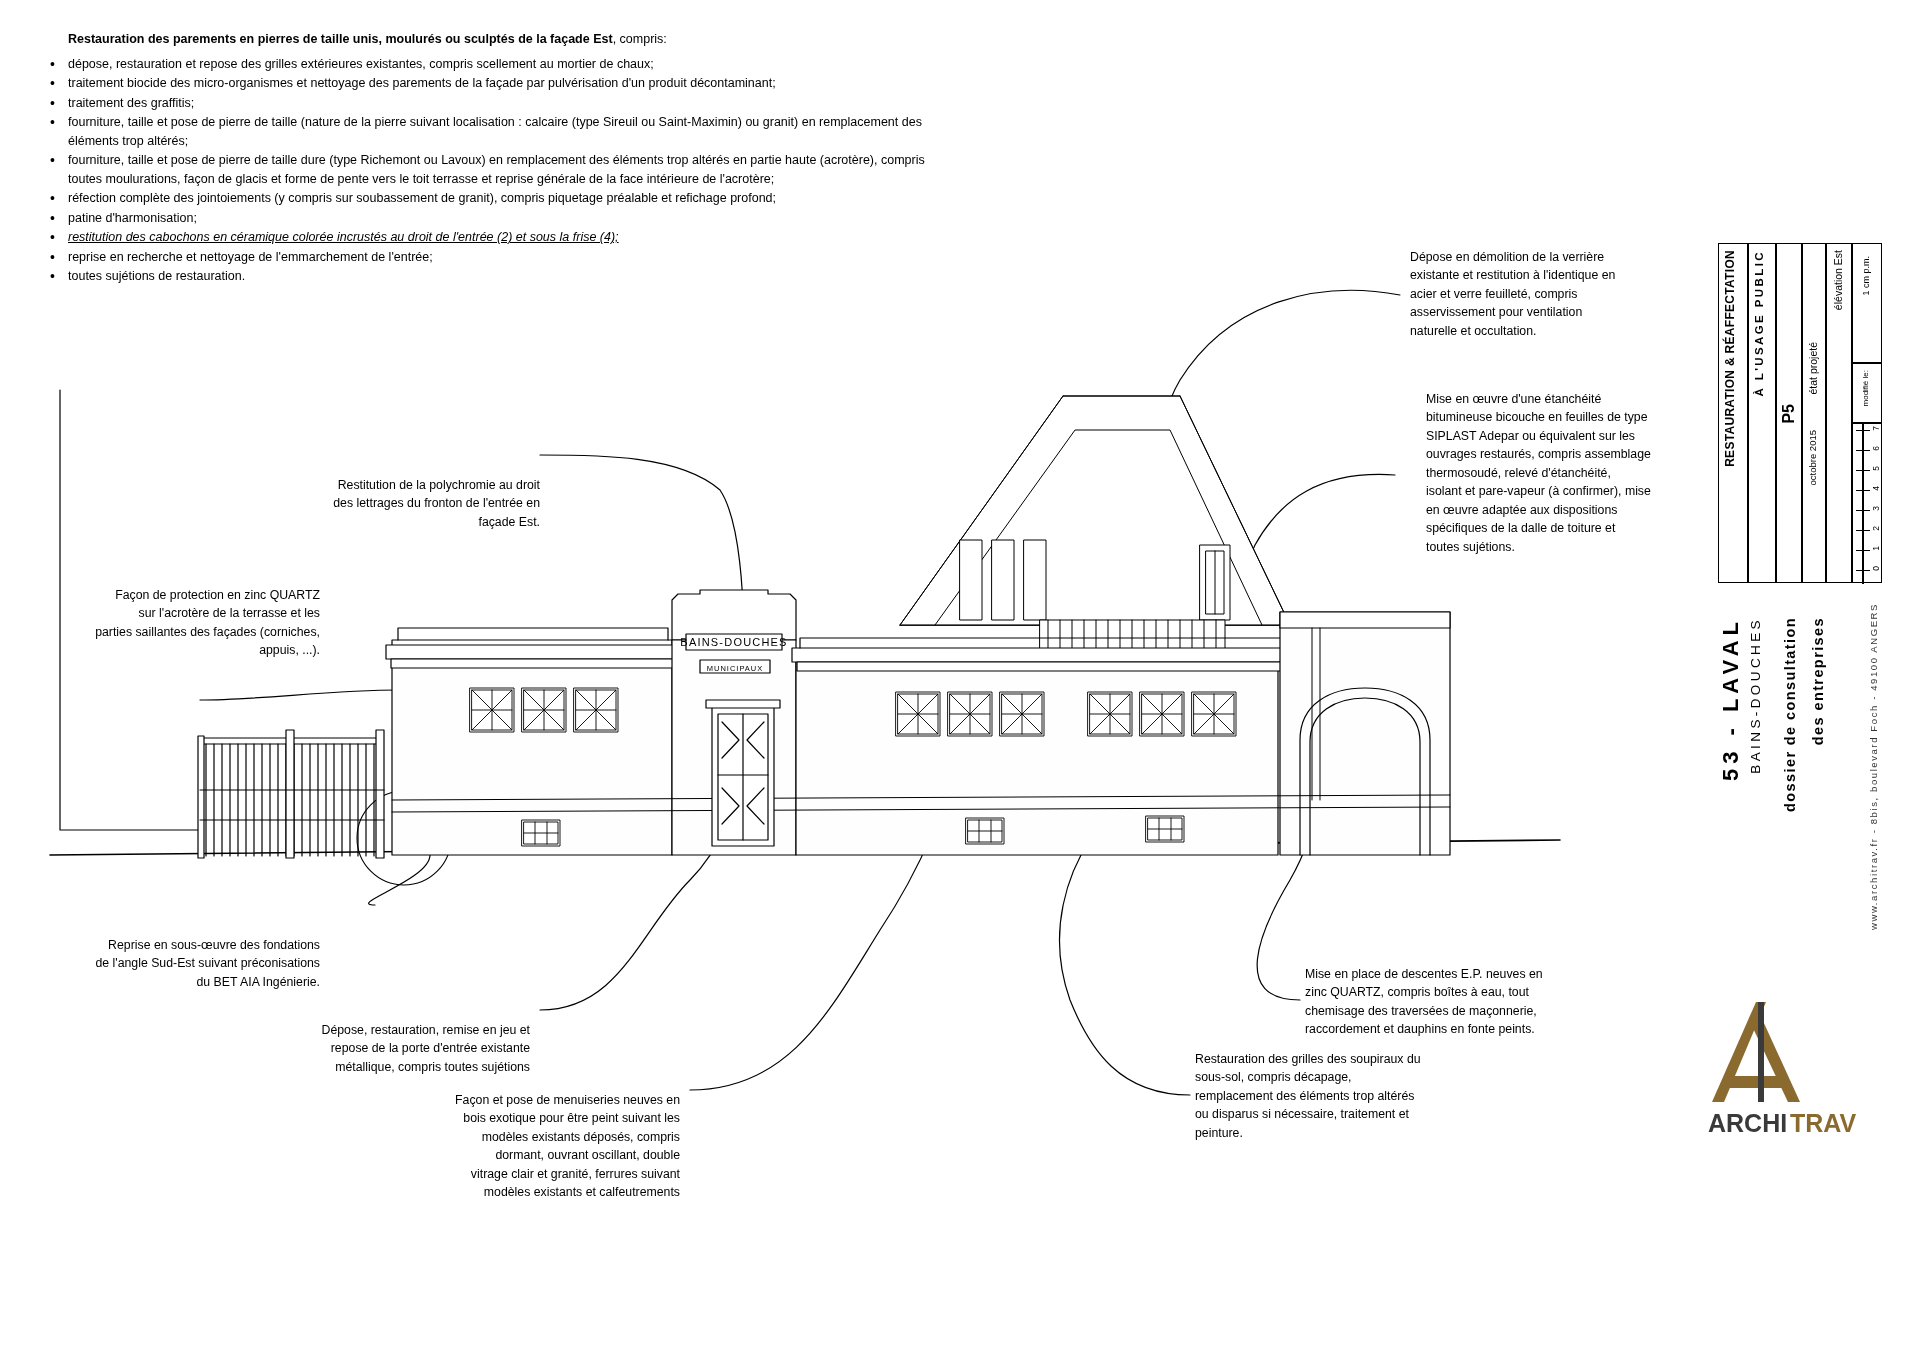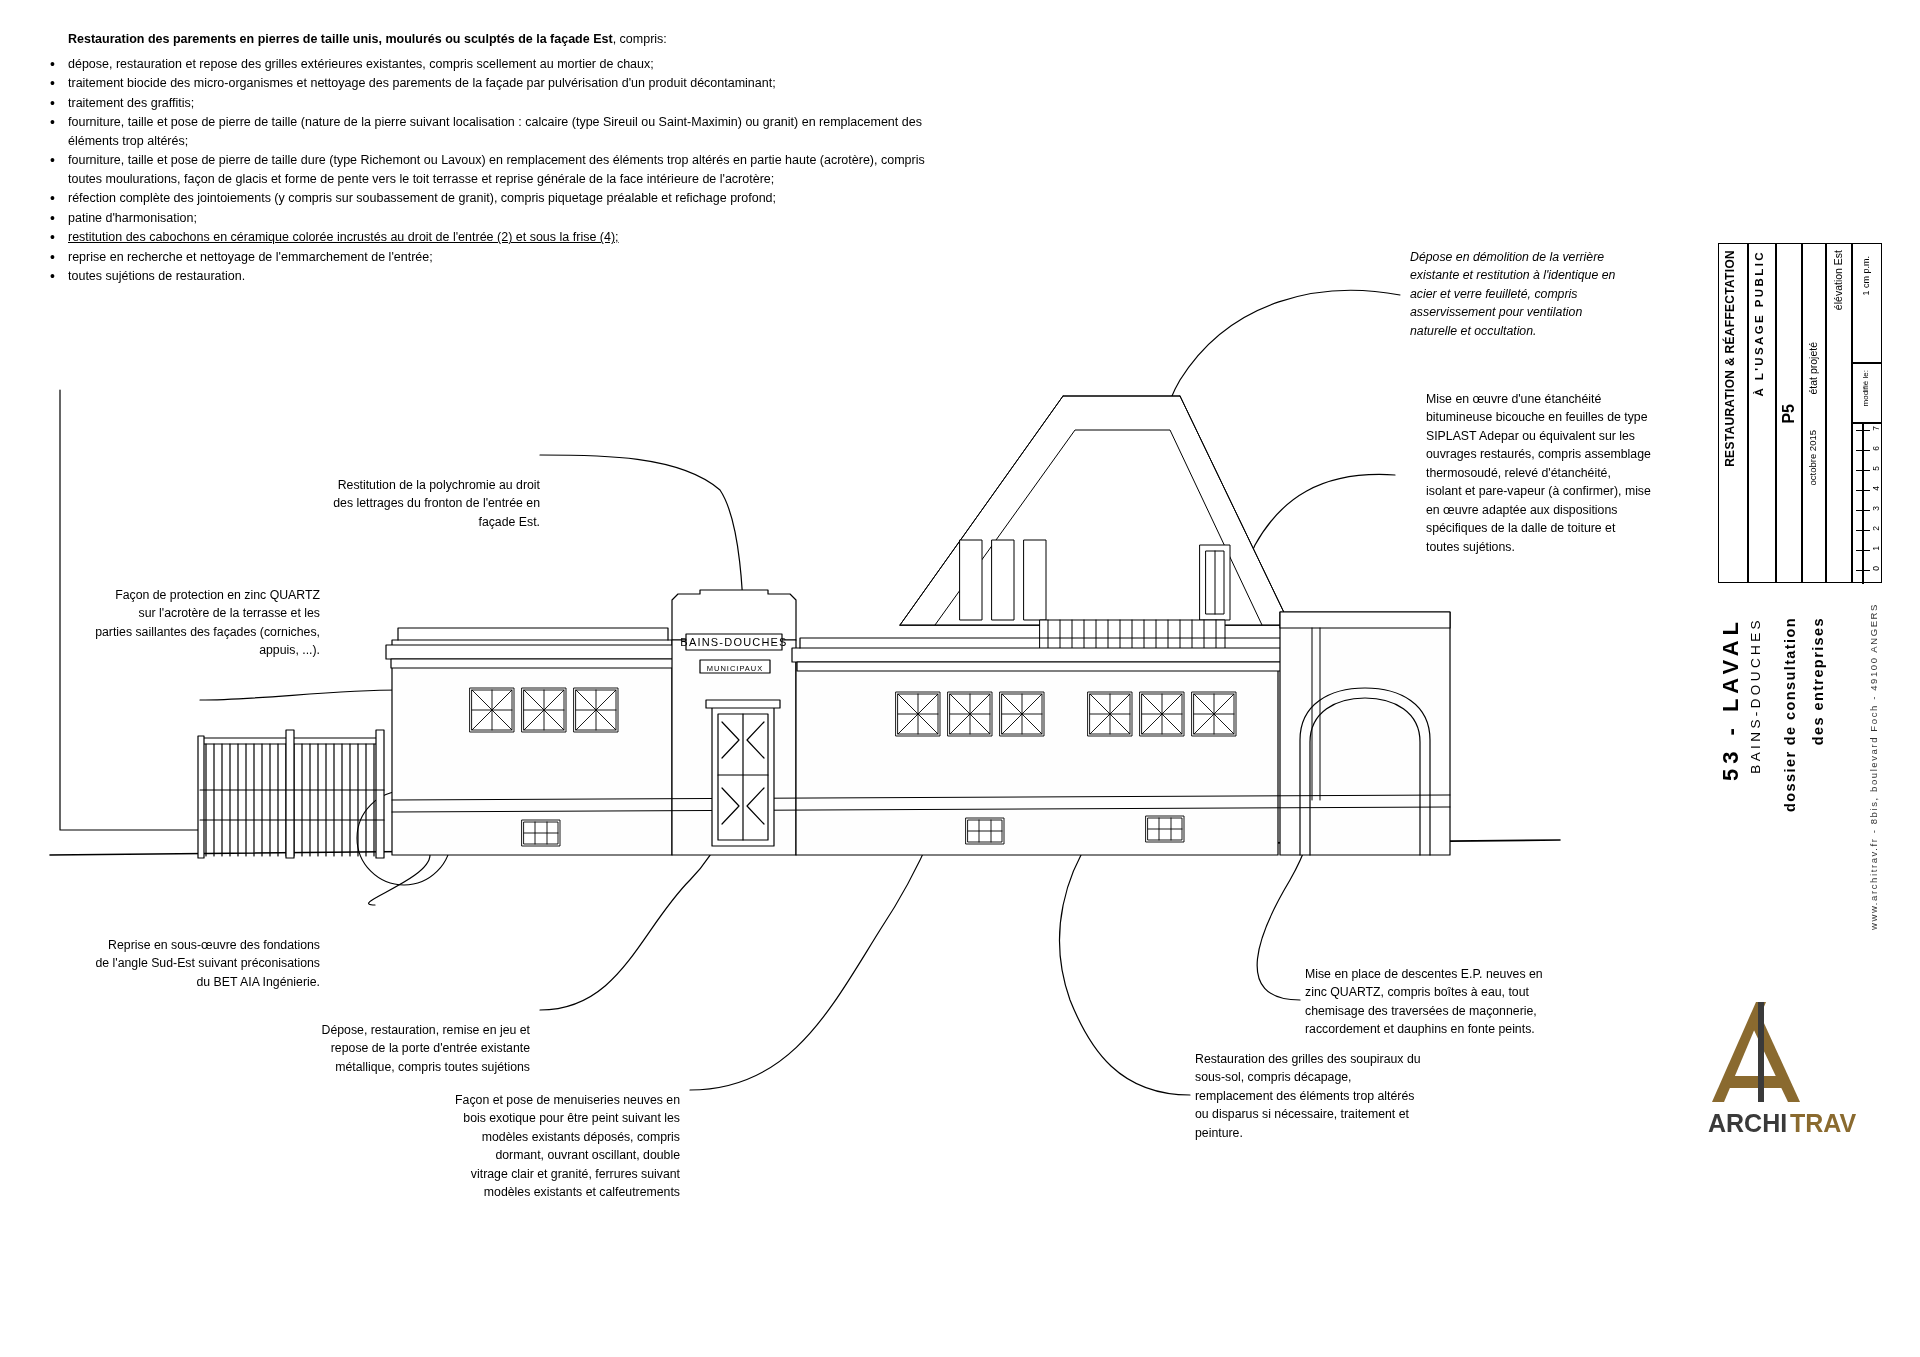--- a/index.html
+++ b/index.html
@@ -6,21 +6,21 @@
   body{width:1920px;height:1357px;position:relative;font-family:"Liberation Sans",sans-serif;color:#000;overflow:hidden;}
   .page{position:absolute;left:0;top:0;width:1920px;height:1357px;}
 
   
   .spec{position:absolute;left:40px;top:30px;width:900px;font-size:12.5px;line-height:1.48;}
   .spec .title{font-weight:bold;padding-left:28px;}
   .spec .title span.norm{font-weight:normal;}
   .spec ul{list-style:none;margin:6px 0 0 0;padding:0;}
   .spec li{position:relative;padding-left:28px;margin-bottom:1px;}
   .spec li:before{content:"\2022";position:absolute;left:10px;top:-1px;font-size:14px;}
-  .u{text-decoration:underline;}
+  .u{text-decoration:underline;font-style:italic;}
   .it{}
 
   
   .ann{position:absolute;font-size:12.3px;line-height:1.5;}
   .ann.r{text-align:right;margin-top:36px;}
   .ann.l{text-align:left;}
 
   
   svg.draw{position:absolute;left:0;top:0;width:1920px;height:1357px;pointer-events:none;}
 
@@ -74,21 +74,21 @@
 repose de la porte d'entrée existante
 métallique, compris toutes sujétions</div>
 
   <div class="ann r" style="left:330px;top:1055px;width:350px;white-space:pre-line;">Façon et pose de menuiseries neuves en
 bois exotique pour être peint suivant les
 modèles existants déposés, compris
 dormant, ouvrant oscillant, double
 vitrage clair et granité, ferrures suivant
 modèles existants et calfeutrements</div>
 
-  <div class="ann l" style="left:1410px;top:248px;width:270px;white-space:pre-line;font-style:italic;">Dépose en démolition de la verrière
+  <div class="ann l" style="left:1410px;top:248px;width:270px;white-space:pre-line;">Dépose en démolition de la verrière
 existante et restitution à l'identique en
 acier et verre feuilleté, compris
 asservissement pour ventilation
 naturelle et occultation.</div>
 
   <div class="ann l" style="left:1426px;top:390px;width:275px;">
     <span style="white-space:pre-line;">Mise en œuvre d'une étanchéité
 bitumineuse bicouche en feuilles de type
 SIPLAST Adepar ou équivalent sur les
 ouvrages restaurés, compris assemblage

